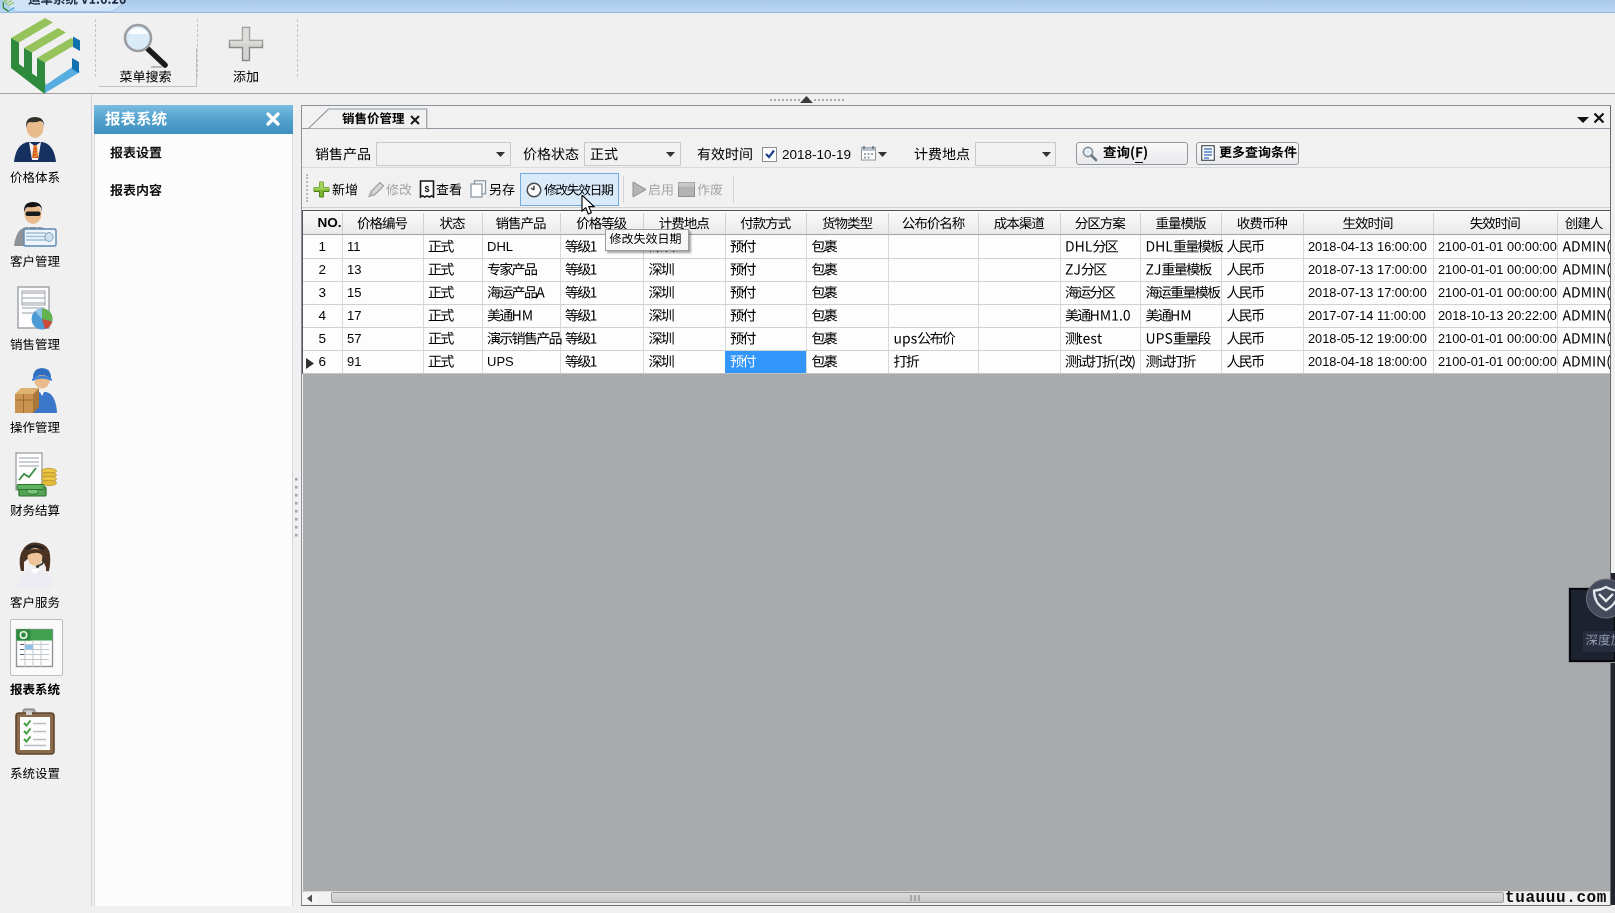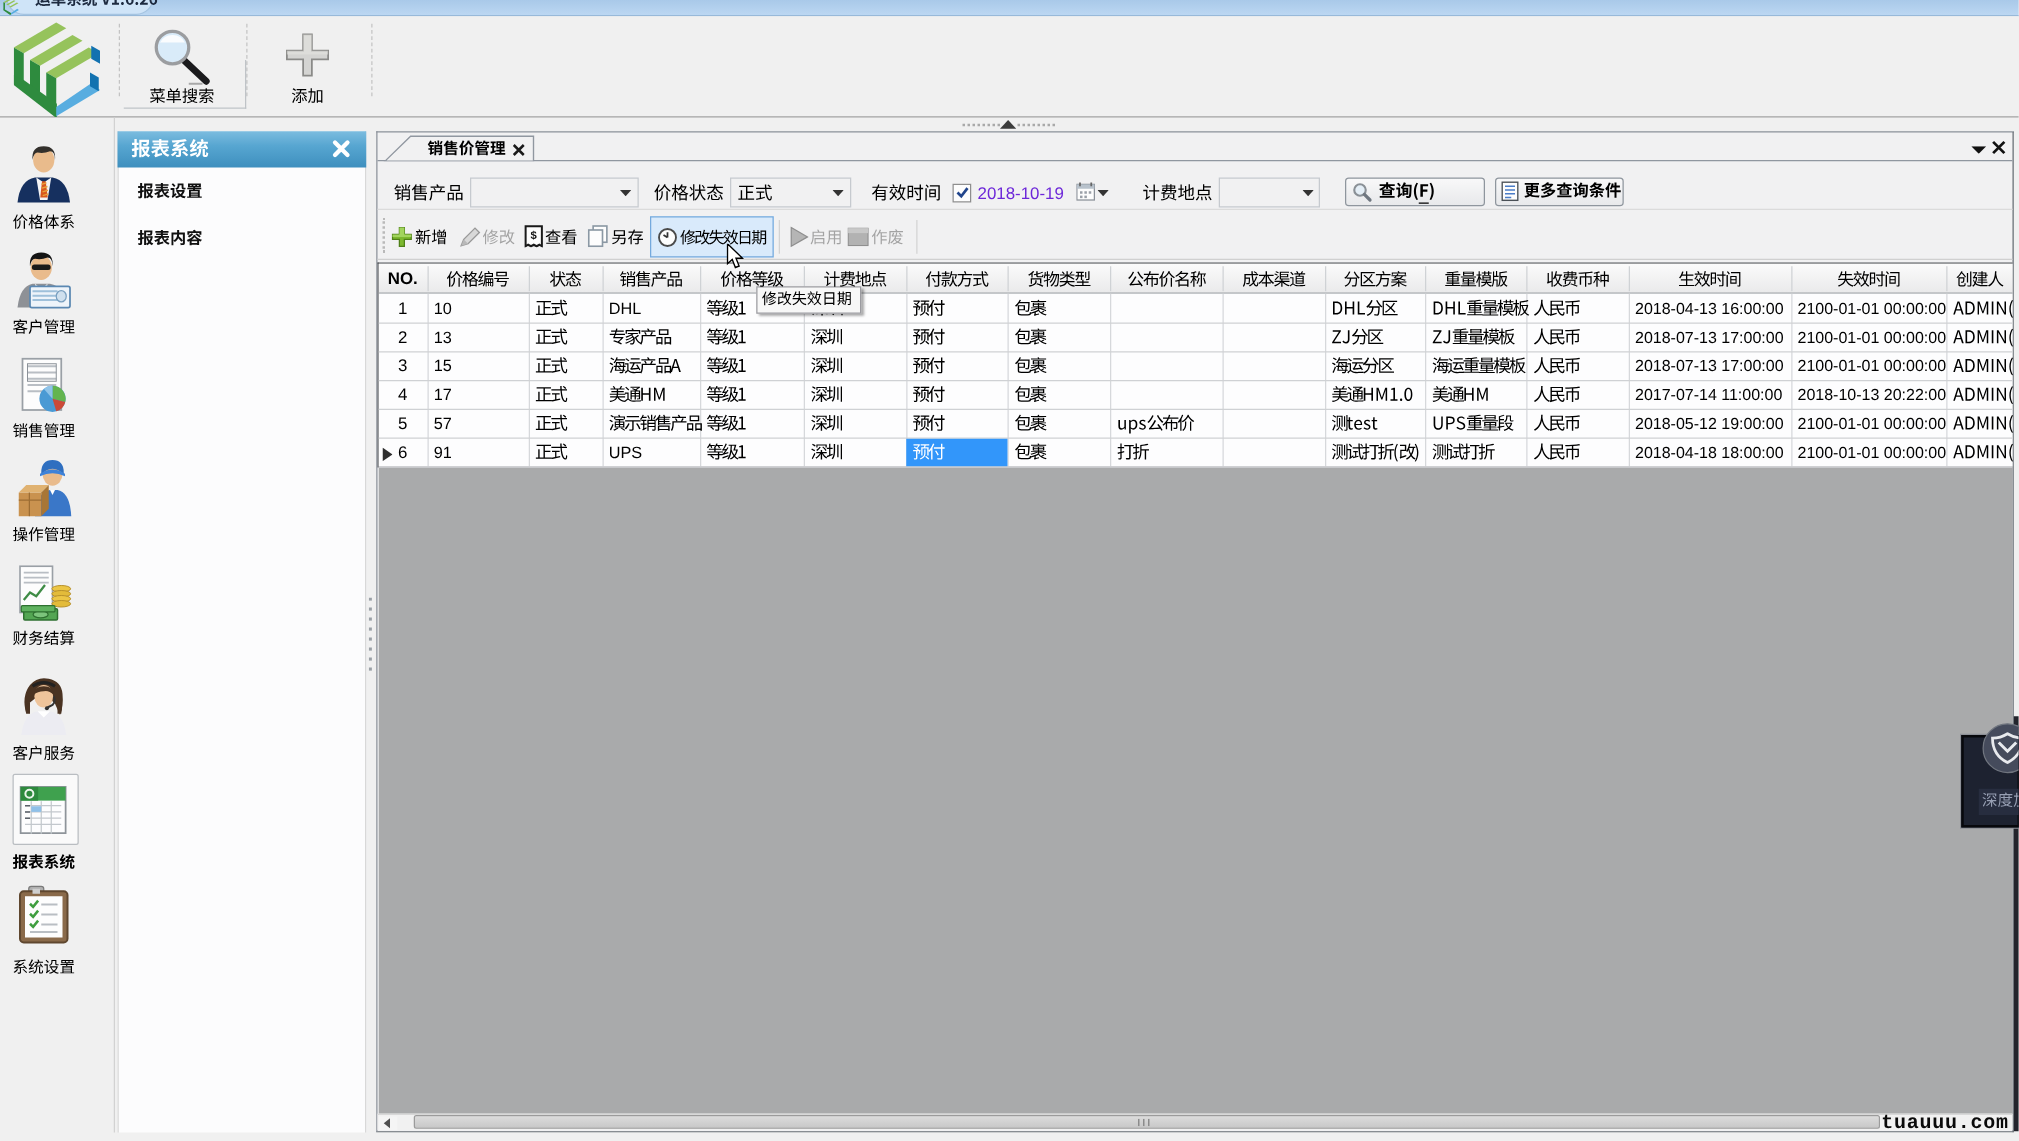--- a/index.html
+++ b/index.html
@@ -169,21 +169,21 @@
     <polygon points="0,0 9,0 4.5,5" fill="#333"></polygon>
   </svg>
 <div style="position:absolute;left:584px;top:141.5px;width:97px;height:24.5px;border:1px solid #c6cacf"></div>
 <svg style="position:absolute;left:666px;top:151.5px" width="9" height="5">
     <polygon points="0,0 9,0 4.5,5" fill="#333"></polygon>
   </svg>
 <div style="position:absolute;left:762px;top:146.5px;width:15px;height:15px;background:#fdfdfd;border:1px solid #8e8e8e"></div>
 <svg style="position:absolute;left:764px;top:148px" width="12" height="12" viewBox="0 0 12 12">
     <path d="M2,6 L5,9 L10,2.5" stroke="#21458c" stroke-width="2.2" fill="none"></path>
   </svg>
-<span style="position:absolute;left:782px;top:147px;width:80px;height:15px;font-size:13.5px;color:#6d28d9;line-height:15px">2018-10-19</span>
+<span style="position:absolute;left:782px;top:147px;width:80px;height:15px;font-size:13.5px;color:#000000;line-height:15px">2018-10-19</span>
 <svg style="position:absolute;left:861px;top:145px" width="15" height="16" viewBox="0 0 15 16">
 <rect x="0.5" y="2.5" width="14" height="12.5" fill="#fdfdfd" stroke="#8a9098"></rect>
 <rect x="0.5" y="2.5" width="14" height="3.5" fill="#b8c2cc"></rect>
 <path d="M3,1 v3 M12,1 v3" stroke="#666" stroke-width="1.4"></path>
 <g fill="#9aa0a8">
       <rect x="3" y="8" width="2" height="2"></rect>
       <rect x="6.5" y="8" width="2" height="2"></rect>
       <rect x="10" y="8" width="2" height="2"></rect>
 <rect x="3" y="11.5" width="2" height="2"></rect>
       <rect x="6.5" y="11.5" width="2" height="2"></rect>
@@ -278,23 +278,23 @@
 <div style="position:absolute;left:303.4px;top:258px;width:1306.6px;height:1px;background:#cfd1d4"></div>
 <div style="position:absolute;left:303.4px;top:281px;width:1306.6px;height:1px;background:#cfd1d4"></div>
 <div style="position:absolute;left:303.4px;top:304px;width:1306.6px;height:1px;background:#cfd1d4"></div>
 <div style="position:absolute;left:303.4px;top:327px;width:1306.6px;height:1px;background:#cfd1d4"></div>
 <div style="position:absolute;left:303.4px;top:350px;width:1306.6px;height:1px;background:#cfd1d4"></div>
 <div style="position:absolute;left:302.6px;top:373px;width:1307.4px;height:1px;background:#c2c4c7"></div>
 <div style="position:absolute;left:725.3px;top:350.8px;width:80.7px;height:22.2px;background:#3296fa"></div>
 <svg style="position:absolute;left:306px;top:357.5px" width="8" height="11">
     <polygon points="0,0 8,5.5 0,11" fill="#2f2f2f"></polygon>
   </svg>
-<span style="position:absolute;left:303px;top:211px;width:38.5px;height:24px;font-weight:bold;font-size:13.5px;text-align:center;line-height:24px">NO.</span>
+<span style="position:absolute;left:303px;top:211px;width:38.5px;height:24px;font-weight:bold;font-size:13.5px;text-align:right;line-height:24px">NO.</span>
 <span style="position:absolute;left:303px;top:235px;width:38.5px;height:23px;font-size:13.5px;text-align:center;line-height:23px">1</span>
-<span style="position:absolute;left:347px;top:235px;width:75px;height:23px;font-size:13px;line-height:23px;white-space:nowrap;overflow:hidden">10</span>
+<span style="position:absolute;left:347px;top:235px;width:75px;height:23px;font-size:13px;line-height:23px;white-space:nowrap;overflow:hidden">11</span>
 <span style="position:absolute;left:487px;top:235px;width:72px;height:23px;font-size:13px;line-height:23px;white-space:nowrap;overflow:hidden">DHL</span>
 <span style="position:absolute;left:1308px;top:235px;width:124px;height:23px;font-size:12.8px;line-height:23px;white-space:nowrap;overflow:hidden">2018-04-13 16:00:00</span>
 <span style="position:absolute;left:1438px;top:235px;width:118.5px;height:23px;font-size:12.8px;line-height:23px;white-space:nowrap;overflow:hidden">2100-01-01 00:00:00</span>
 <span style="position:absolute;left:303px;top:258px;width:38.5px;height:23px;font-size:13.5px;text-align:center;line-height:23px">2</span>
 <span style="position:absolute;left:347px;top:258px;width:75px;height:23px;font-size:13px;line-height:23px;white-space:nowrap;overflow:hidden">13</span>
 <span style="position:absolute;left:1308px;top:258px;width:124px;height:23px;font-size:12.8px;line-height:23px;white-space:nowrap;overflow:hidden">2018-07-13 17:00:00</span>
 <span style="position:absolute;left:1438px;top:258px;width:118.5px;height:23px;font-size:12.8px;line-height:23px;white-space:nowrap;overflow:hidden">2100-01-01 00:00:00</span>
 <span style="position:absolute;left:303px;top:281px;width:38.5px;height:23px;font-size:13.5px;text-align:center;line-height:23px">3</span>
 <span style="position:absolute;left:347px;top:281px;width:75px;height:23px;font-size:13px;line-height:23px;white-space:nowrap;overflow:hidden">15</span>
 <span style="position:absolute;left:1308px;top:281px;width:124px;height:23px;font-size:12.8px;line-height:23px;white-space:nowrap;overflow:hidden">2018-07-13 17:00:00</span>

